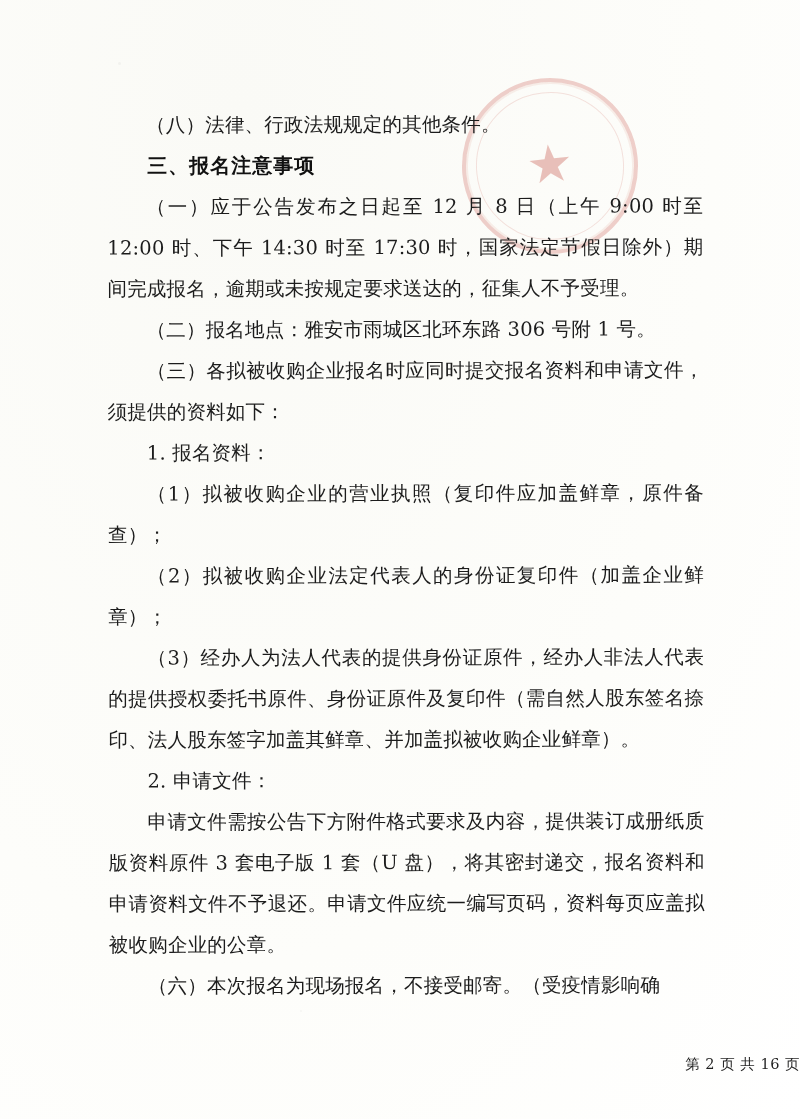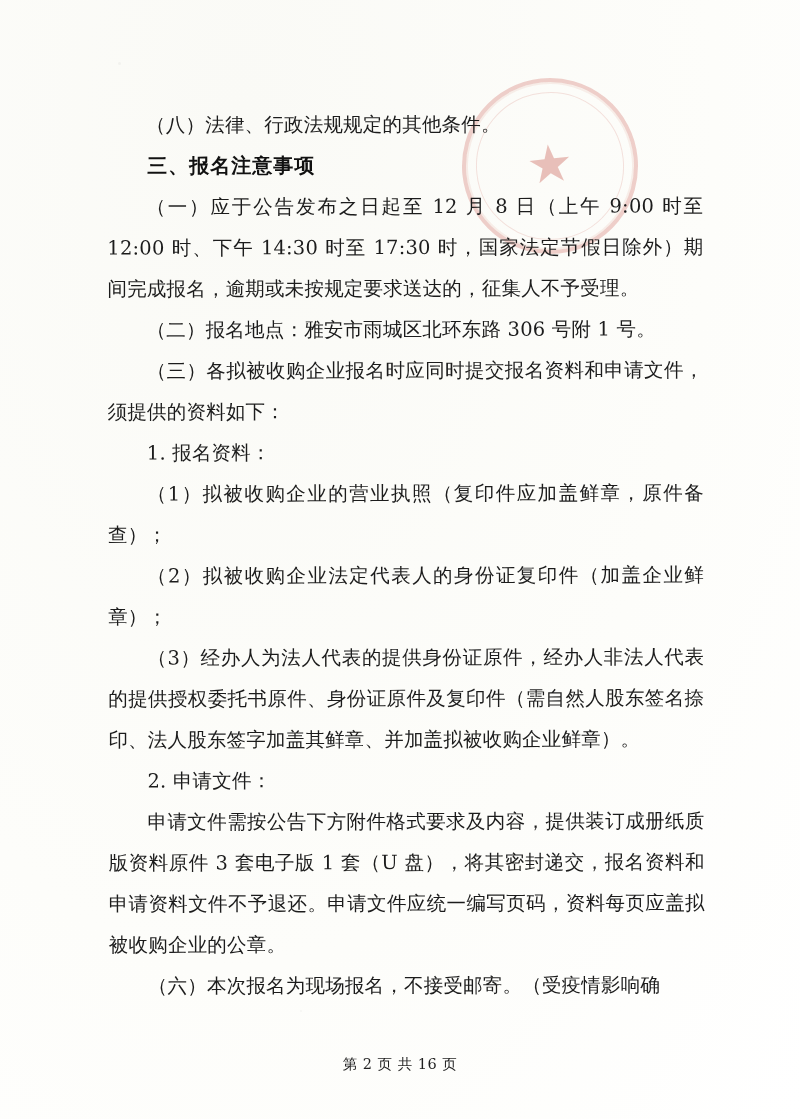--- a/index.html
+++ b/index.html
@@ -107,21 +107,21 @@
   }
 
   
   #content { transform: rotate(-0.12deg); }
 
   #footer {
     position: absolute;
     left: 0;
     right: 0;
     top: 1055px;
-    text-align: center;
+    text-align: right;
     font-size: 14.5px;
     color: #1f1f1f;
     font-family: "DejaVu Serif", "Liberation Serif", serif;
     letter-spacing: 0.5px;
   }
 
   
   .speckle {
     position: absolute;
     background: rgba(0,0,0,0.035);

